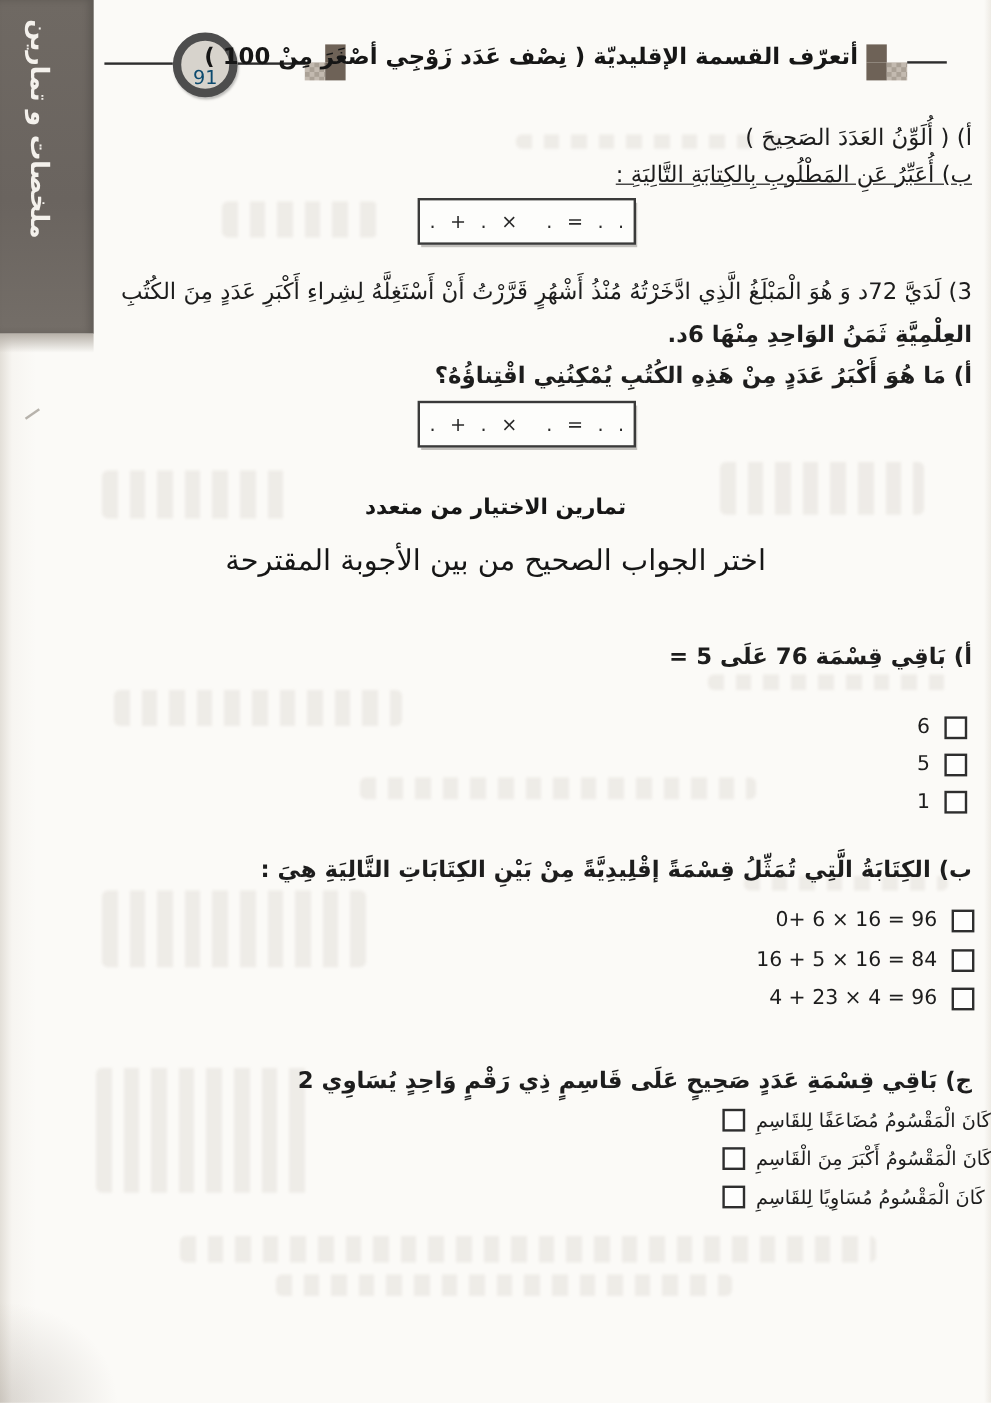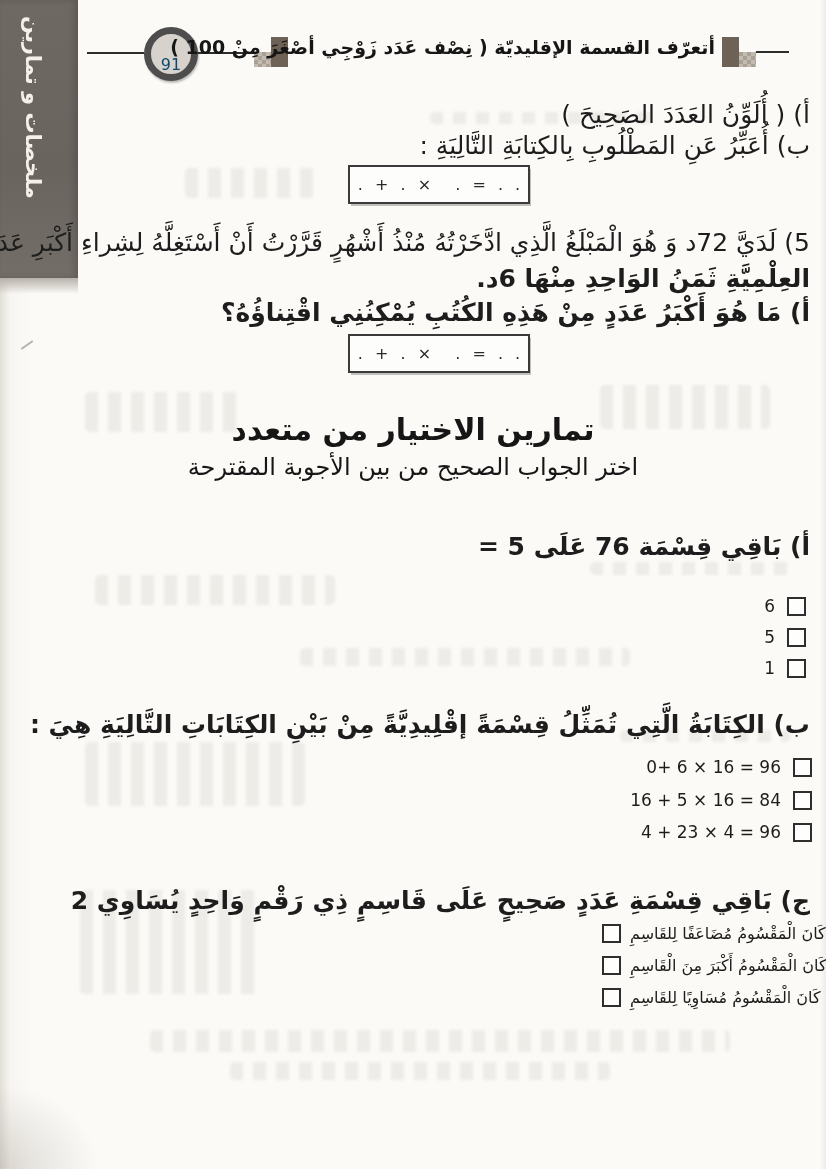--- a/index.html
+++ b/index.html
@@ -21,21 +21,21 @@
   
   .hline{height:2px;background:#2d2d2d;}
   .page-circle{left:144px;top:27px;width:40px;height:40px;border-radius:50%;
     border:7px solid #4d4d4d;background:#d7d3cc;display:flex;align-items:flex-end;justify-content:center;
     font-size:16px;color:#0c4a6e;box-shadow:1px 2px 2px rgba(0,0,0,.25);}
   .sq{position:absolute;width:17px;height:15px;}
   .sq.dark{background:#6e6257;}
   .sq.light{background:repeating-conic-gradient(#c3bab0 0 25%,#aaa196 0 50%) 0 0/8px 8px;}
   .page-title{right:111px;top:36px;font-size:19px;font-weight:bold;color:#161616;direction:rtl;white-space:nowrap;}
   
-  .rtl-line{direction:rtl;text-align:right;font-size:25px;line-height:30px;color:#1d1d1d;white-space:nowrap;}
+  .rtl-line{direction:rtl;text-align:right;font-size:19px;line-height:30px;color:#1d1d1d;white-space:nowrap;}
   .bold{font-weight:bold;}
   .eq-box{width:178px;height:35px;border:2px solid #3a3a3a;background:#fdfdfb;
     display:flex;align-items:center;justify-content:center;
     box-shadow:2px 3px 0 -1px rgba(110,105,100,.4);}
   .eq-box span{font-size:16px;color:#2a2a2a;white-space:pre;word-spacing:7px;direction:ltr;}
   .center-line{left:0;right:0;text-align:center;direction:rtl;color:#161616;}
   
   .opt-row{display:flex;align-items:center;gap:12px;}
   .opt-row.rtl{direction:rtl;}
   .checkbox{width:15px;height:15px;border:2px solid #2e2e2e;background:#fefefd;flex:0 0 auto;}
@@ -78,35 +78,35 @@
 <span class="sq dark" style="left:271px;top:37px;"></span>
 <span class="sq light" style="left:254px;top:52px;"></span>
 <span class="sq dark" style="left:271px;top:52px;"></span>
 <div class="page-title abs">أتعرّف القسمة الإقليديّة ( نِصْف عَدَد زَوْجِي أصْغَرَ مِنْ 100 )</div>
 <span class="sq dark" style="left:722px;top:37px;"></span>
 <span class="sq dark" style="left:722px;top:52px;"></span>
 <span class="sq light" style="left:739px;top:52px;"></span>
 <div class="hline abs" style="left:756px;top:51px;width:33px;"></div>
 
 <div class="rtl-line abs" style="right:16px;top:100px;">أ) ( أُلَوِّنُ العَدَدَ الصَحِيحَ )</div>
-<div class="rtl-line abs" style="right:16px;top:131px;">ب) أُعَبِّرُ عَنِ المَطْلُوبِ بِالكِتابَةِ التَّالِيَةِ :</div>
+<div class="rtl-line abs" style="right:16px;top:131px;text-decoration:underline;">ب) أُعَبِّرُ عَنِ المَطْلُوبِ بِالكِتابَةِ التَّالِيَةِ :</div>
 
 <div class="eq-box abs" style="left:348px;top:165px;">
   <span>. + . ×  . = . .</span>
 </div>
 
-<div class="rtl-line abs" style="right:16px;top:228px;">5) لَدَيَّ 72د وَ هُوَ الْمَبْلَغُ الَّذِي ادَّخَرْتُهُ مُنْذُ أَشْهُرٍ قَرَّرْتُ أَنْ أَسْتَغِلَّهُ لِشِراءِ أَكْبَرِ عَدَدٍ مِنَ الكُتُبِ</div>
+<div class="rtl-line abs" style="right:16px;top:228px;">3) لَدَيَّ 72د وَ هُوَ الْمَبْلَغُ الَّذِي ادَّخَرْتُهُ مُنْذُ أَشْهُرٍ قَرَّرْتُ أَنْ أَسْتَغِلَّهُ لِشِراءِ أَكْبَرِ عَدَدٍ مِنَ الكُتُبِ</div>
 <div class="rtl-line abs" style="right:16px;top:264px;font-weight:bold;">العِلْمِيَّةِ ثَمَنُ الوَاحِدِ مِنْهَا 6د.</div>
 <div class="rtl-line abs" style="right:16px;top:298px;font-weight:bold;">أ) مَا هُوَ أَكْبَرُ عَدَدٍ مِنْ هَذِهِ الكُتُبِ يُمْكِنُنِي اقْتِناؤُهُ؟</div>
 
 <div class="eq-box abs" style="left:348px;top:334px;">
   <span>. + . ×  . = . .</span>
 </div>
 
-<div class="center-line abs bold" style="top:412px;font-size:30px;">تمارين الاختيار من متعدد</div>
+<div class="center-line abs bold" style="top:412px;font-size:18px;">تمارين الاختيار من متعدد</div>
 <div class="center-line abs" style="top:453px;font-size:24px;">اختر الجواب الصحيح من بين الأجوبة المقترحة</div>
 
 <div class="rtl-line abs bold" style="right:16px;top:532px;">أ) بَاقِي قِسْمَة 76 عَلَى 5 =</div>
 <div class="opt-row rtl abs" style="right:20px;top:596px;">
   <span class="checkbox"></span>
   <span class="opt-num">6</span>
 </div>
 <div class="opt-row rtl abs" style="right:20px;top:627px;">
   <span class="checkbox"></span>
   <span class="opt-num">5</span>

